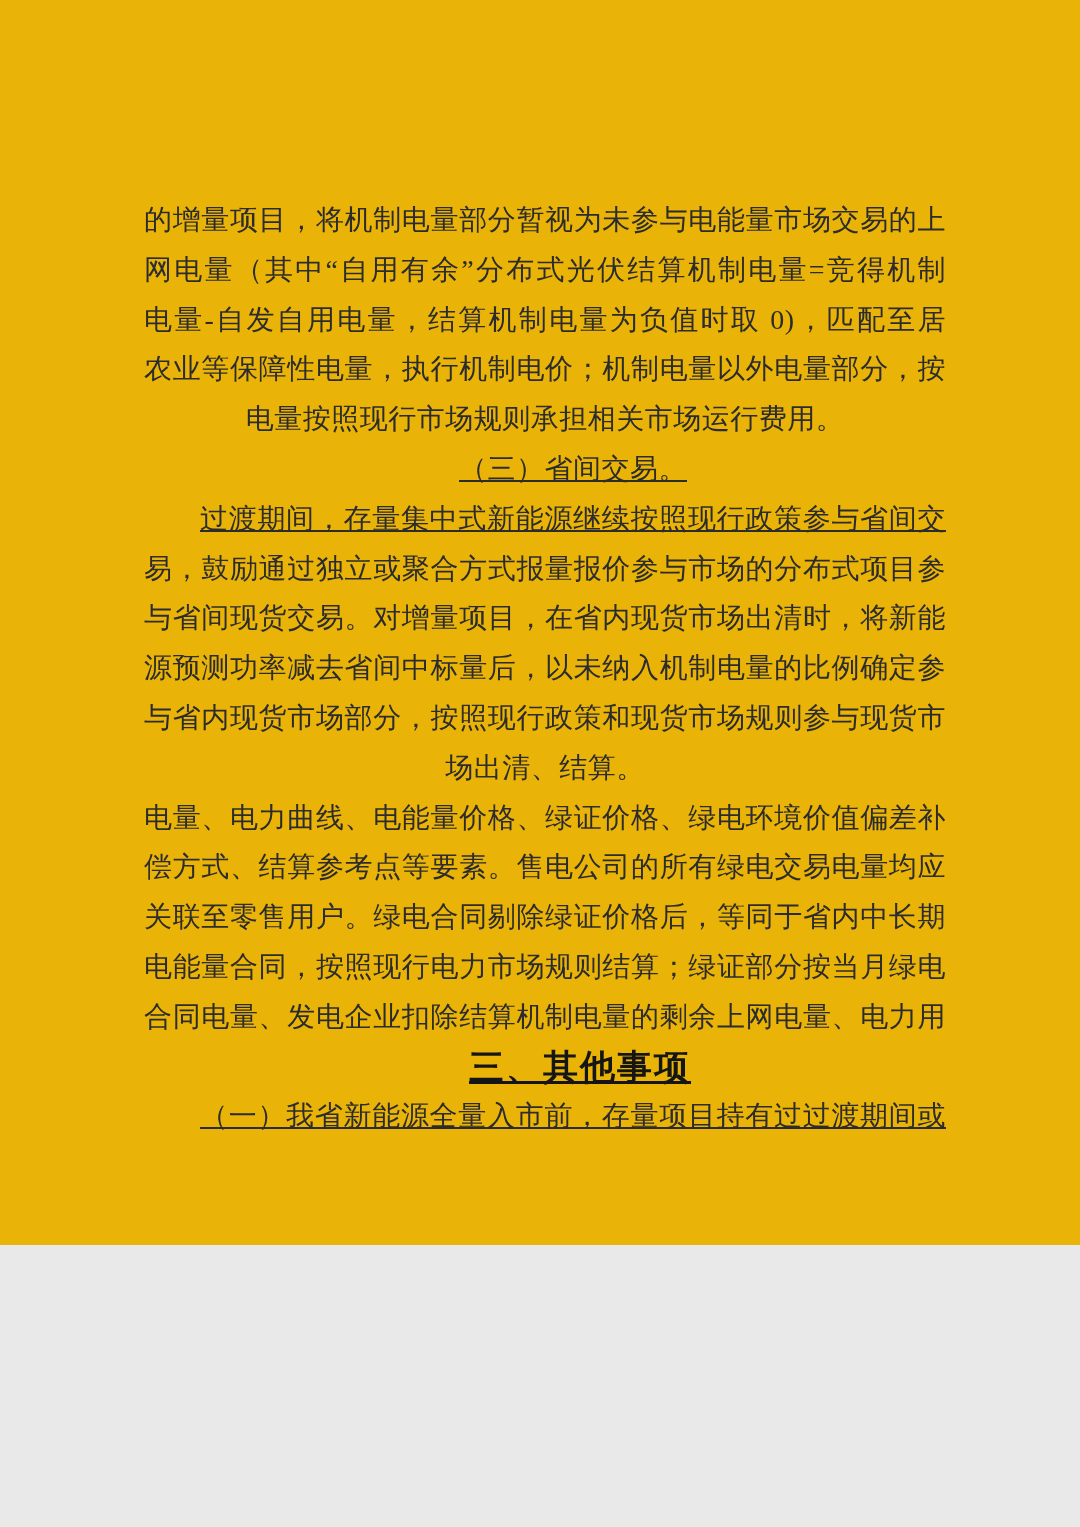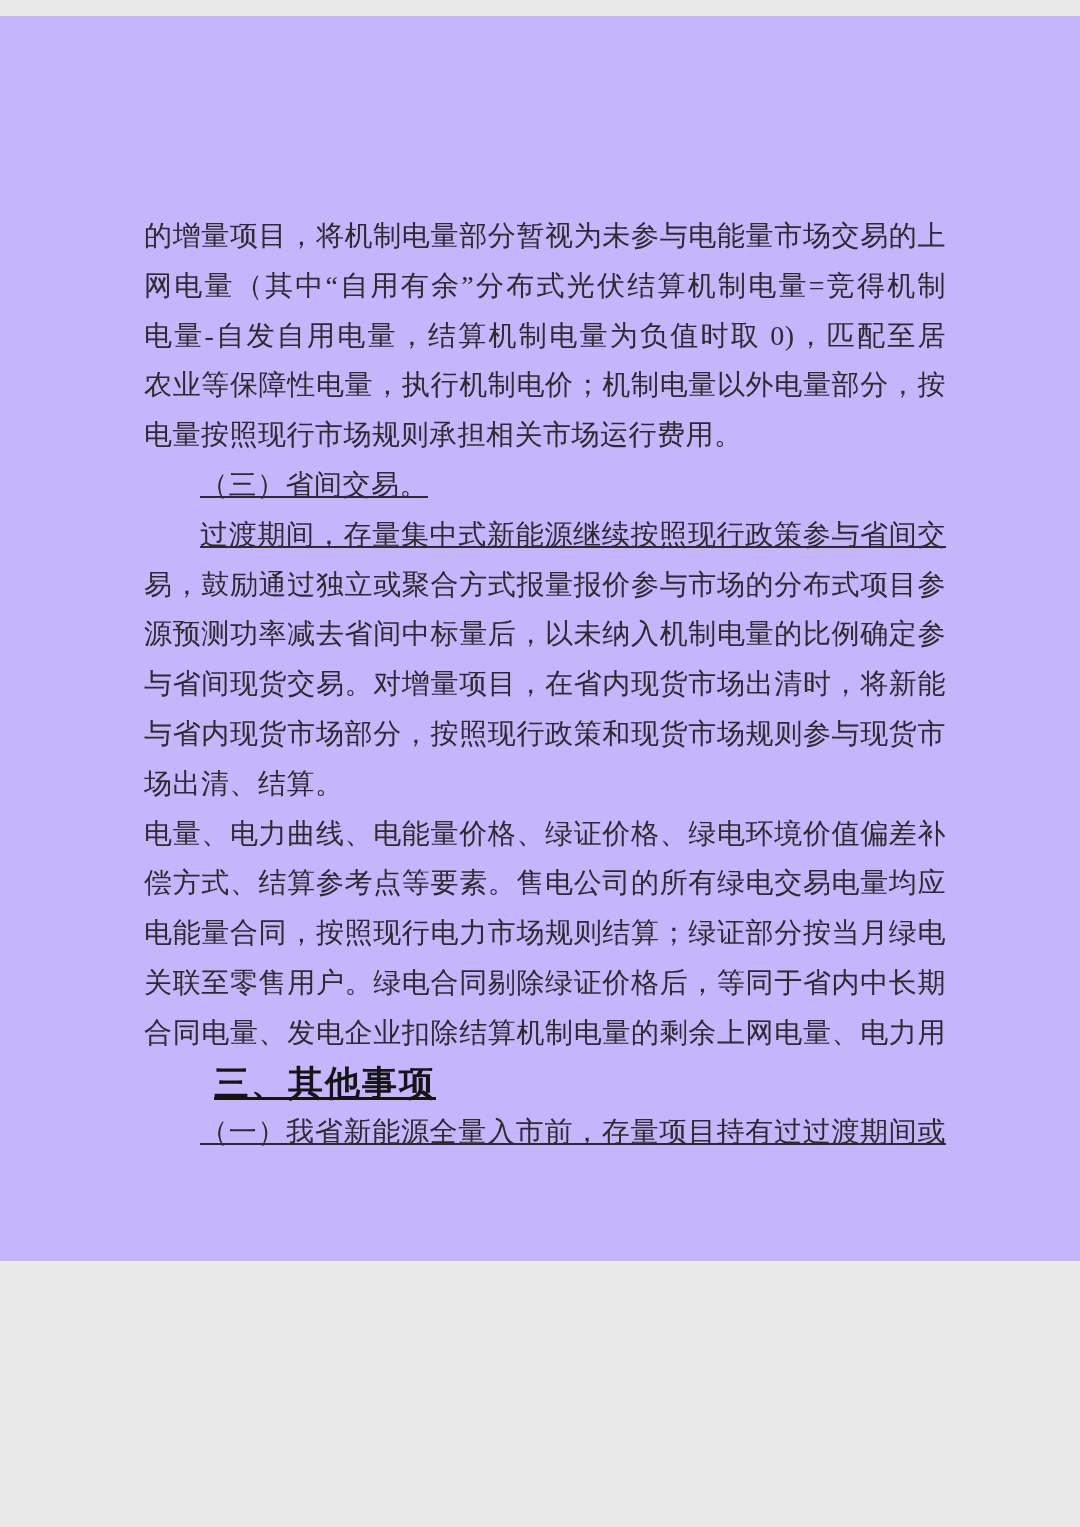--- a/index.html
+++ b/index.html
@@ -4,40 +4,40 @@
 <style>
   html, body {
     margin: 0;
     padding: 0;
     background: #e9e9e9;
   }
   .page {
     position: relative;
     width: 1080px;
     height: 1245px;
-    margin: 16px auto;
-    background: #c4b5fd;
+    margin: 0 auto;
+    background: #eab308;
     overflow: hidden;
     font-family: "Liberation Serif", "DejaVu Serif", serif;
     color: #2c2c2c;
   }
   .content {
     position: absolute;
     left: 144px;
     top: 195px;
     width: 802px;
     filter: blur(0.3px);
   }
   .line {
     font-size: 28px;
     height: 49.8px;
     line-height: 49.8px;
     overflow: hidden;
     white-space: normal;
-    text-align: left;
+    text-align: center;
     letter-spacing: 0.5px;
   }
   .fill {
     text-align: justify;
     text-align-last: justify;
   }
   .indent {
     text-indent: 2em;
     text-decoration: underline;
   }
@@ -66,26 +66,26 @@
 <div class="page">
   <div class="content">
     <div class="line fill">的增量项目，将机制电量部分暂视为未参与电能量市场交易的上</div>
     <div class="line fill">网电量（其中“自用有余”分布式光伏结算机制电量=竞得机制</div>
     <div class="line fill">电量-自发自用电量，结算机制电量为负值时取 0)，匹配至居民、</div>
     <div class="line fill">农业等保障性电量，执行机制电价；机制电量以外电量部分，按</div>
     <div class="line">电量按照现行市场规则承担相关市场运行费用。</div>
     <div class="line indent">（三）省间交易。</div>
     <div class="line fill indent">过渡期间，存量集中式新能源继续按照现行政策参与省间交</div>
     <div class="line fill">易，鼓励通过独立或聚合方式报量报价参与市场的分布式项目参</div>
+    <div class="line fill">与省间现货交易。对增量项目，在省内现货市场出清时，将新能</div>
     <div class="line fill">源预测功率减去省间中标量后，以未纳入机制电量的比例确定参</div>
-    <div class="line fill">与省间现货交易。对增量项目，在省内现货市场出清时，将新能</div>
     <div class="line fill">与省内现货市场部分，按照现行政策和现货市场规则参与现货市</div>
     <div class="line">场出清、结算。</div>
     <div class="line fill">电量、电力曲线、电能量价格、绿证价格、绿电环境价值偏差补</div>
     <div class="line fill">偿方式、结算参考点等要素。售电公司的所有绿电交易电量均应</div>
+    <div class="line fill">关联至零售用户。绿电合同剔除绿证价格后，等同于省内中长期</div>
     <div class="line fill">电能量合同，按照现行电力市场规则结算；绿证部分按当月绿电</div>
-    <div class="line fill">关联至零售用户。绿电合同剔除绿证价格后，等同于省内中长期</div>
     <div class="line fill">合同电量、发电企业扣除结算机制电量的剩余上网电量、电力用</div>
     <div class="line indent bold-heading">三、其他事项</div>
     <div class="line fill indent">（一）我省新能源全量入市前，存量项目持有过过渡期间或</div>
   </div>
   <div class="page-number">— 5 —</div>
 </div>
 
 </body></html>

